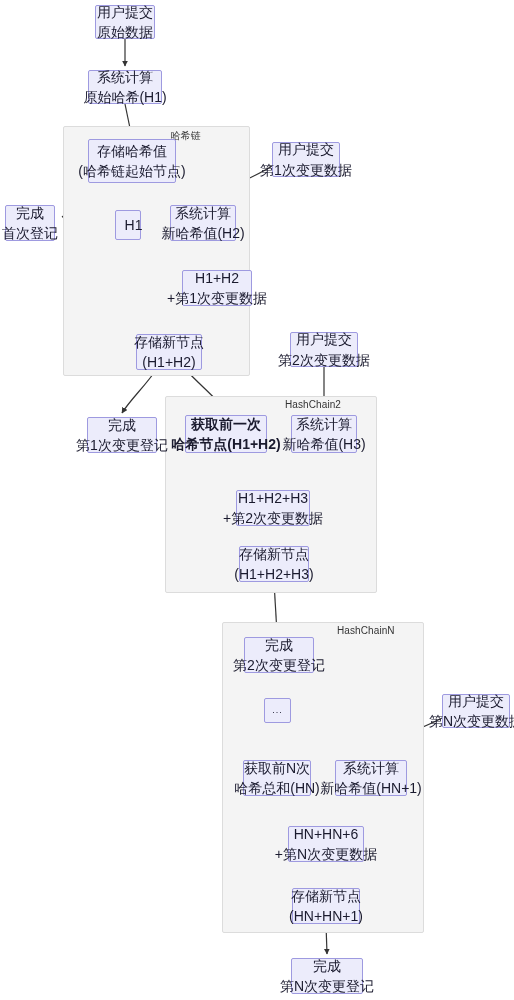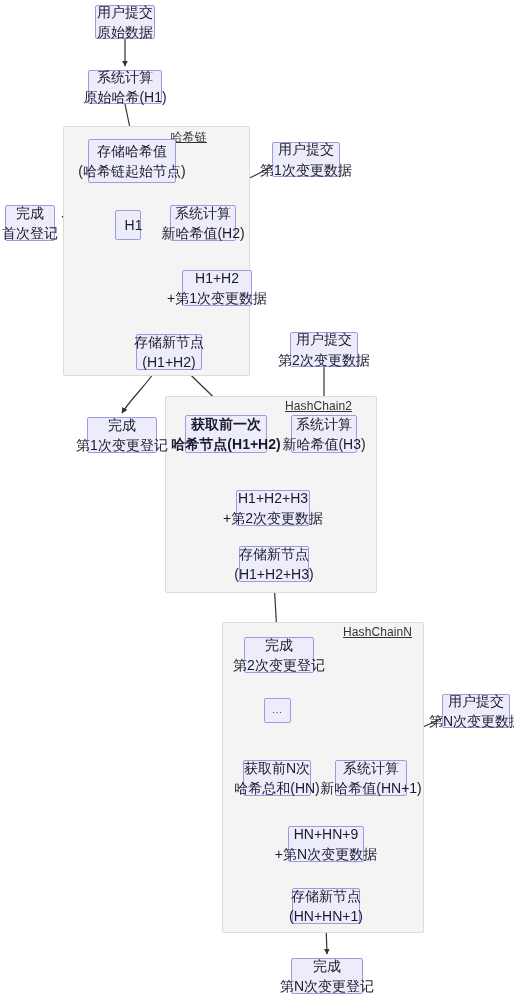--- a/index.html
+++ b/index.html
@@ -24,25 +24,24 @@
   }
   .cluster {
     position: absolute;
     background: #f4f4f4;
     border: 1px solid #dcdcdc;
     border-radius: 2px;
     box-sizing: border-box;
   }
   .cluster-label {
     position: absolute;
-    font-size: 12px;
+    font-size: 10px;
     color: #333333;
     white-space: nowrap;
     letter-spacing: 0.1px;
-    text-decoration: underline;
   }
   .node {
     position: absolute;
     background: #ececfb;
     border: 1px solid #9e9ae0;
     border-radius: 2px;
     box-sizing: border-box;
     display: flex;
     flex-direction: column;
     align-items: center;
@@ -98,21 +97,21 @@
         <path d="M326,924 L327,954" fill="none" stroke="#333333" stroke-width="1.2" marker-end="url(#arrow)"></path>
       </g>
   </svg>
 
   <div id="cluster-layer">
       <div class="cluster" style="left: 63px; top: 126px; width: 187px; height: 250px;"></div>
       <div class="cluster-label" style="left: 170.5px; top: 129px;">哈希链</div>
       <div class="cluster" style="left: 165px; top: 396px; width: 212px; height: 197px;"></div>
       <div class="cluster-label" style="left: 285px; top: 399px;">HashChain2</div>
       <div class="cluster" style="left: 222px; top: 622px; width: 202px; height: 311px;"></div>
-      <div class="cluster-label" style="left: 337px; top: 625px; margin-left: 6px;">HashChainN</div>
+      <div class="cluster-label" style="left: 337px; top: 625px;">HashChainN</div>
     </div>
   <div id="node-layer">
       <div class="node" style="left: 95px; top: 5px; width: 60px; height: 34px;">
         <span class="ln">用户提交</span>
         <span class="ln">原始数据</span>
       </div>
       <div class="node" style="left: 88px; top: 70px; width: 74px; height: 34px;">
         <span class="ln">系统计算</span>
         <span class="ln">原始哈希(H1)</span>
       </div>
@@ -180,21 +179,21 @@
       </div>
       <div class="node" style="left: 335px; top: 760px; width: 72px; height: 36px;">
         <span class="ln">系统计算</span>
         <span class="ln">新哈希值(HN+1)</span>
       </div>
       <div class="node" style="left: 442px; top: 694px; width: 68px; height: 34px;">
         <span class="ln">用户提交</span>
         <span class="ln">第N次变更数据</span>
       </div>
       <div class="node" style="left: 288px; top: 826px; width: 76px; height: 36px;">
-        <span class="ln">HN+HN+9</span>
+        <span class="ln">HN+HN+6</span>
         <span class="ln">+第N次变更数据</span>
       </div>
       <div class="node" style="left: 292px; top: 888px; width: 68px; height: 36px;">
         <span class="ln">存储新节点</span>
         <span class="ln">(HN+HN+1)</span>
       </div>
       <div class="node" style="left: 291px; top: 958px; width: 72px; height: 36px;">
         <span class="ln">完成</span>
         <span class="ln">第N次变更登记</span>
       </div>

